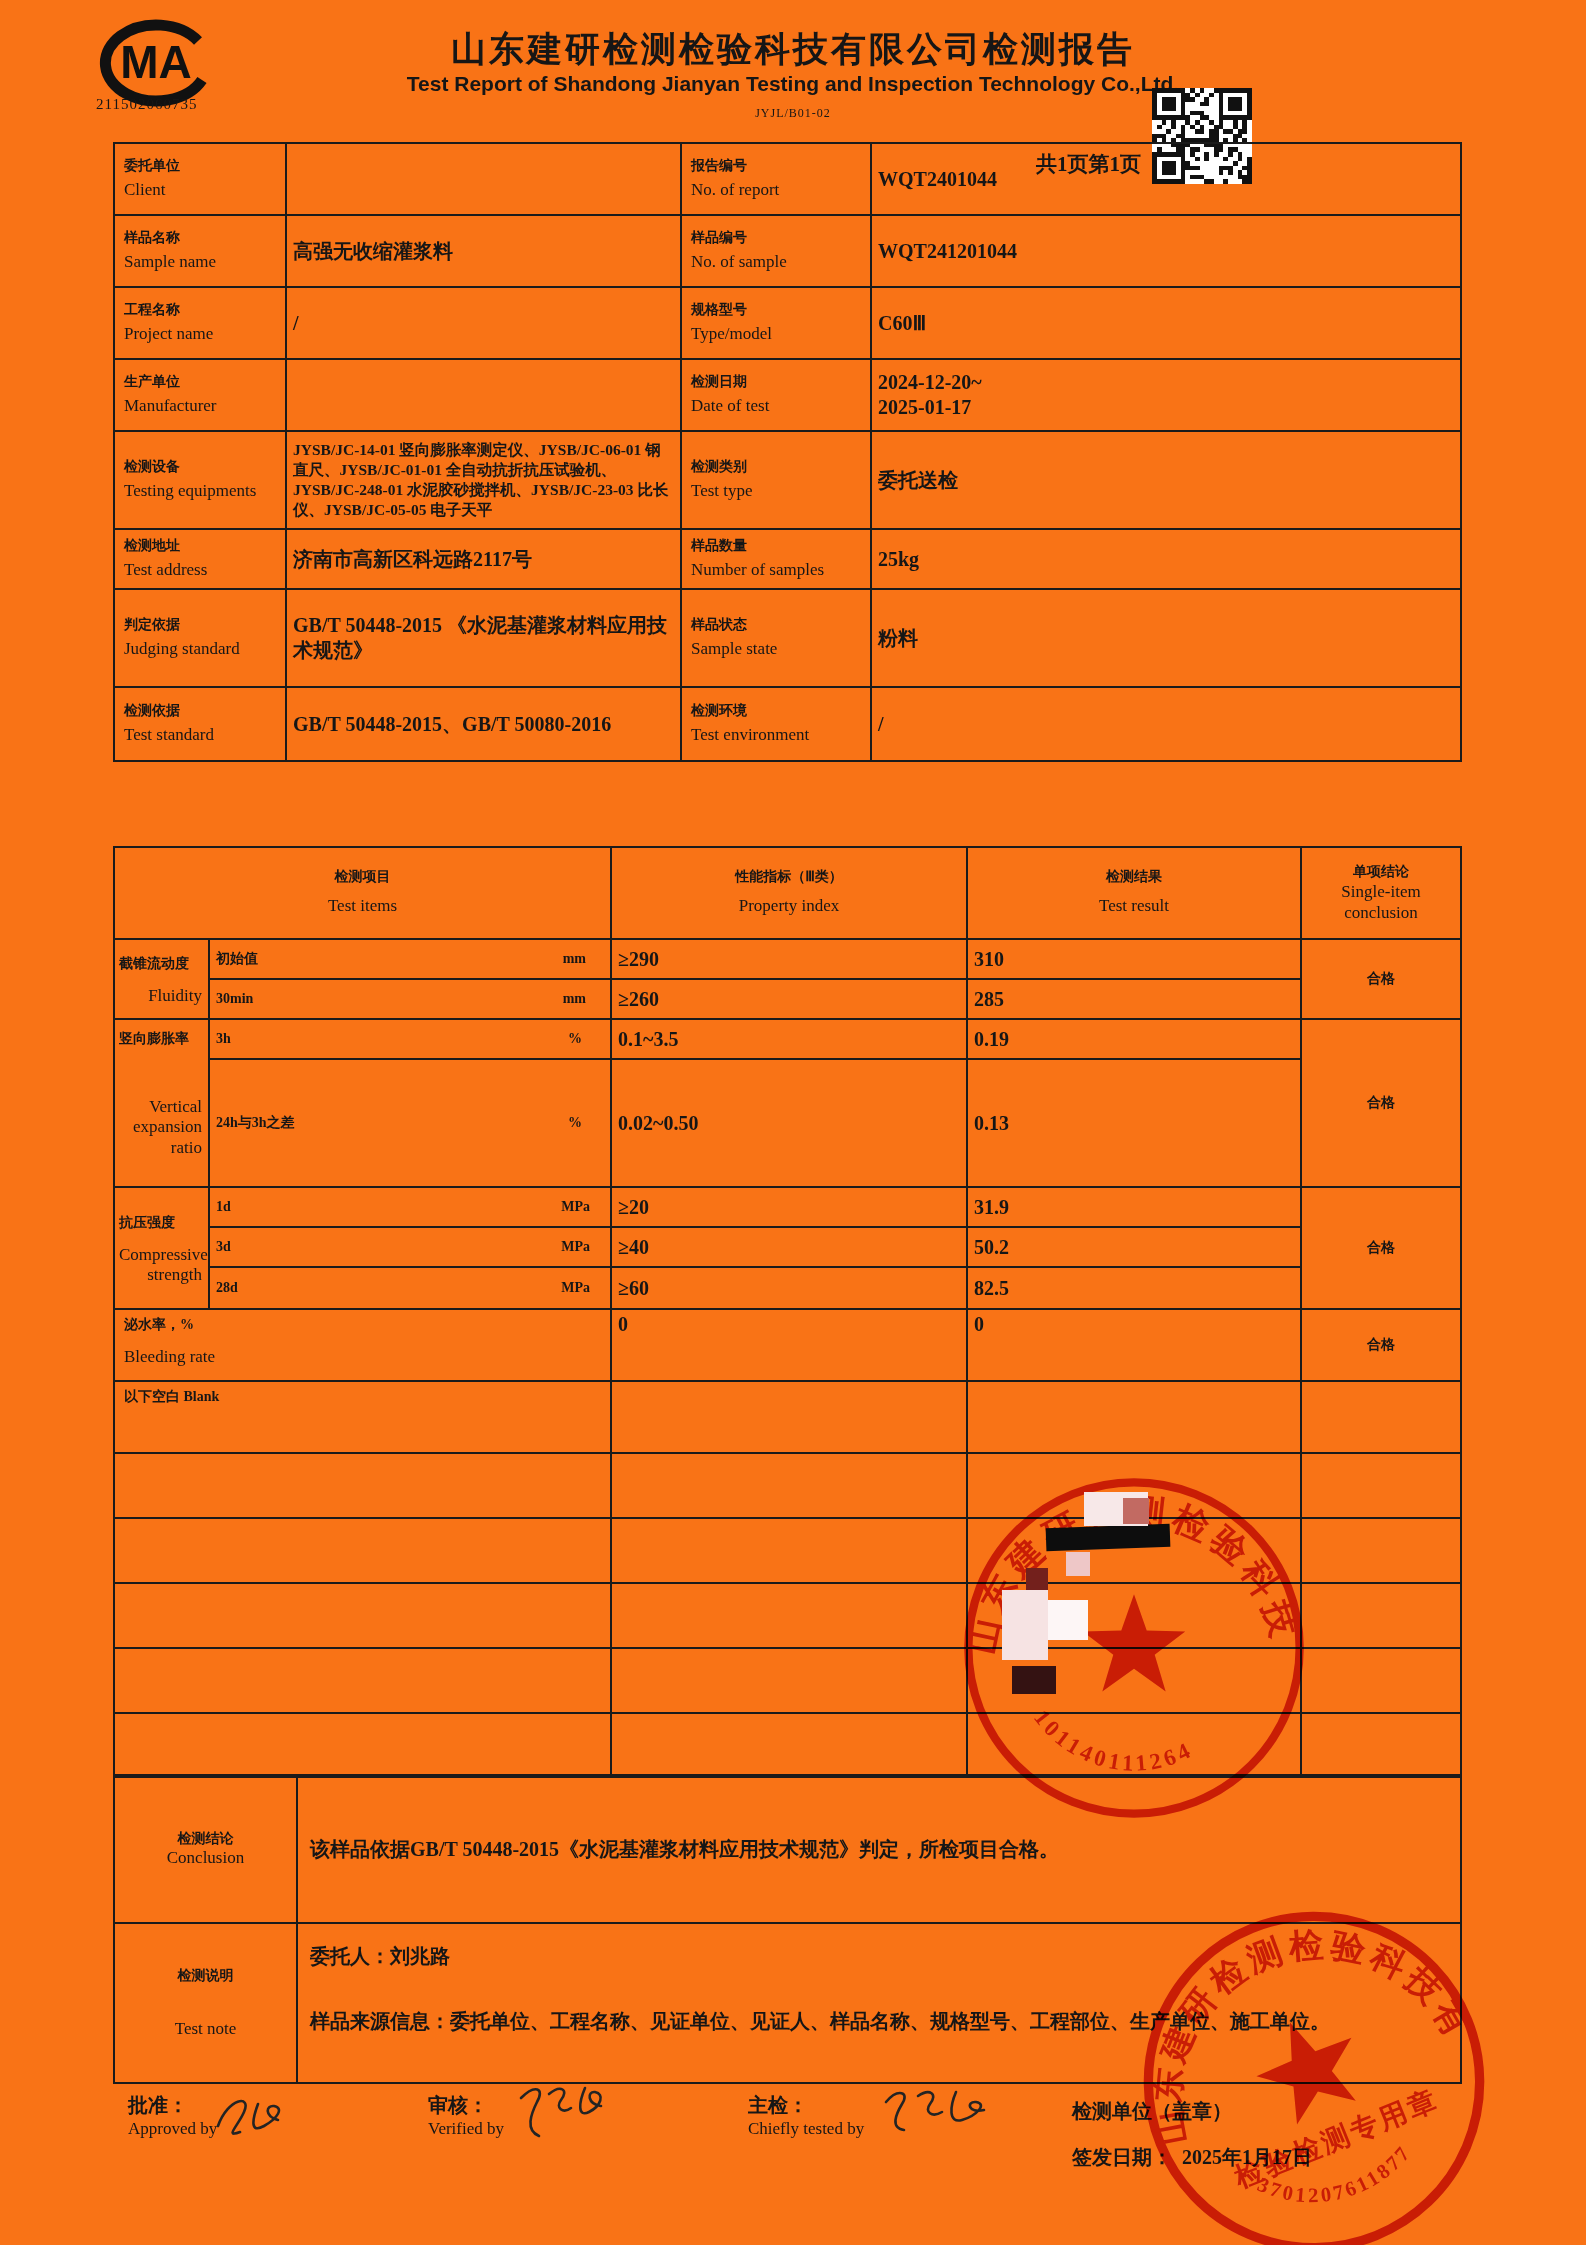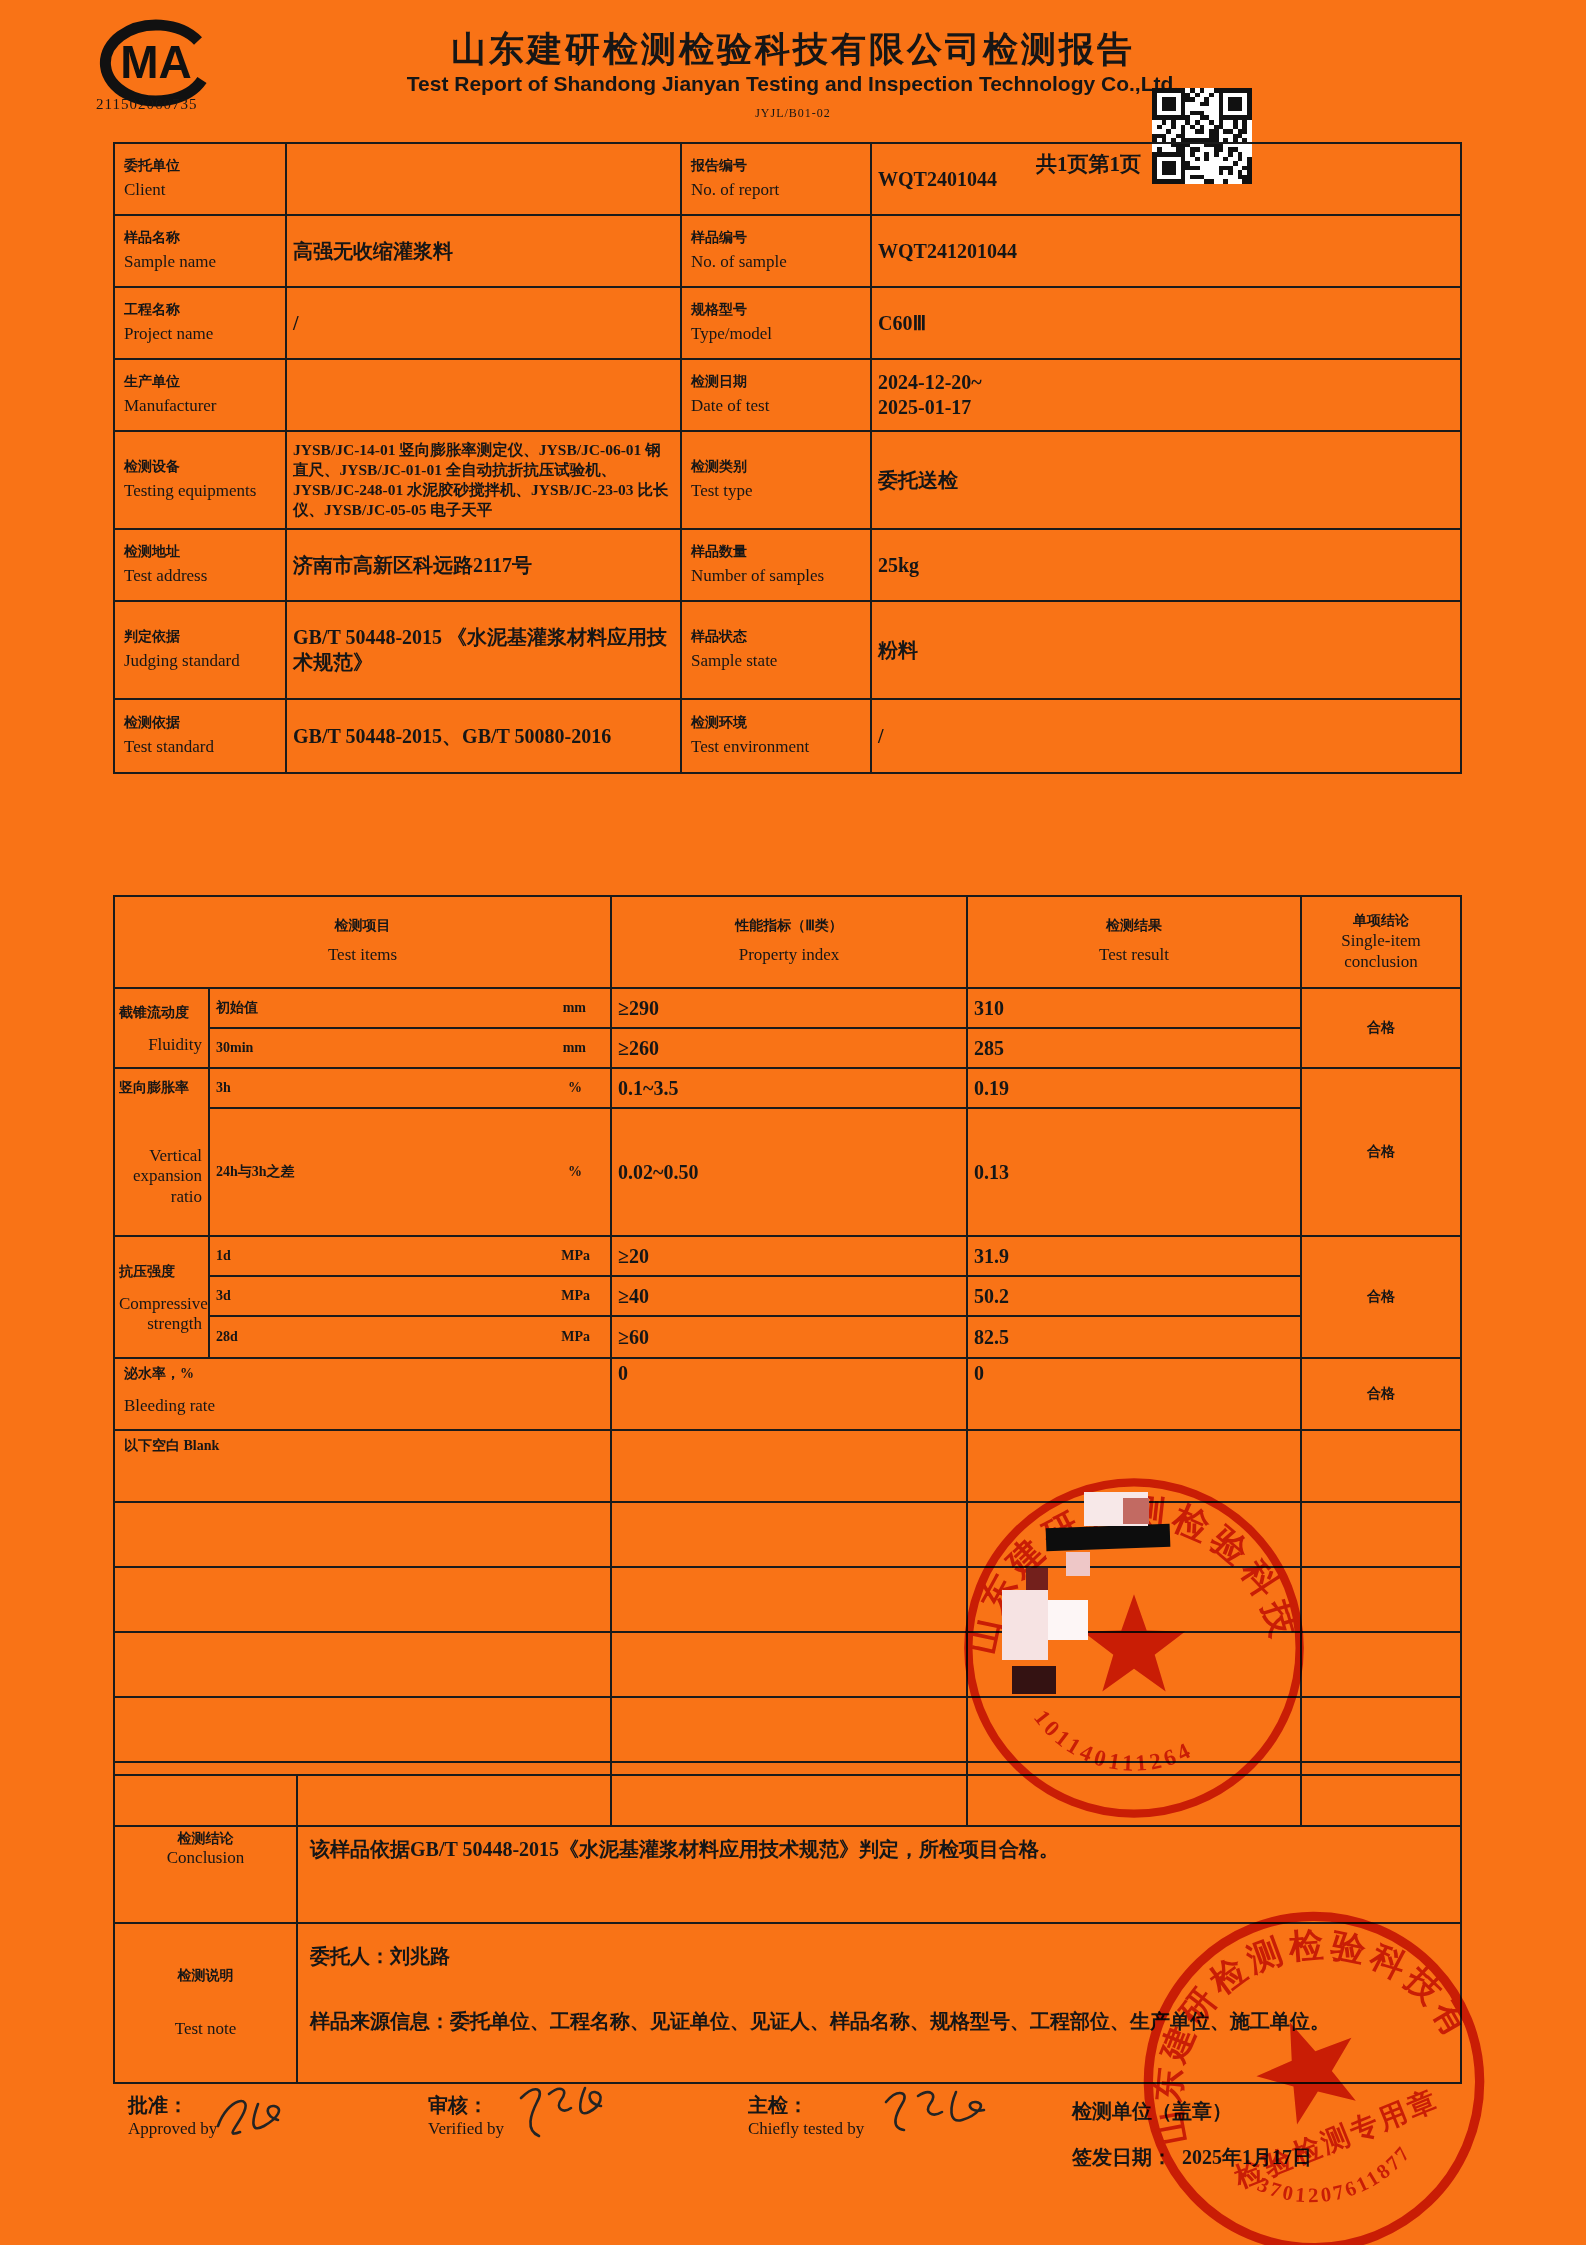--- a/index.html
+++ b/index.html
@@ -572,21 +572,21 @@
             <div class="cn">检测设备</div>
             <div class="en">Testing equipments</div>
           </td>
           <td class="val-sm">JYSB/JC-14-01 竖向膨胀率测定仪、JYSB/JC-06-01 钢直尺、JYSB/JC-01-01 全自动抗折抗压试验机、JYSB/JC-248-01 水泥胶砂搅拌机、JYSB/JC-23-03 比长仪、JYSB/JC-05-05 电子天平</td>
           <td class="lbl">
             <div class="cn">检测类别</div>
             <div class="en">Test type</div>
           </td>
           <td class="val">委托送检</td>
         </tr>
-        <tr style="height: 72px;">
+        <tr style="height: 60px;">
           <td class="lbl">
             <div class="cn">检测地址</div>
             <div class="en">Test address</div>
           </td>
           <td class="val">济南市高新区科远路2117号</td>
           <td class="lbl">
             <div class="cn">样品数量</div>
             <div class="en">Number of samples</div>
           </td>
           <td class="val">25kg</td>
@@ -611,21 +611,21 @@
           <td class="val">GB/T 50448-2015、GB/T 50080-2016</td>
           <td class="lbl">
             <div class="cn">检测环境</div>
             <div class="en">Test environment</div>
           </td>
           <td class="val">/</td>
         </tr>
       </tbody>
   </table>
 
-  <table style="top:895px; width:1347px;">
+  <table style="top:846px; width:1347px;">
     <colgroup>
         <col style="width:95px">
         <col style="width:402px">
         <col style="width:356px">
         <col style="width:334px">
         <col style="width:160px">
       </colgroup>
     <tbody>
       <tr style="height:92px">
         <td colspan="2" class="rt-head">

